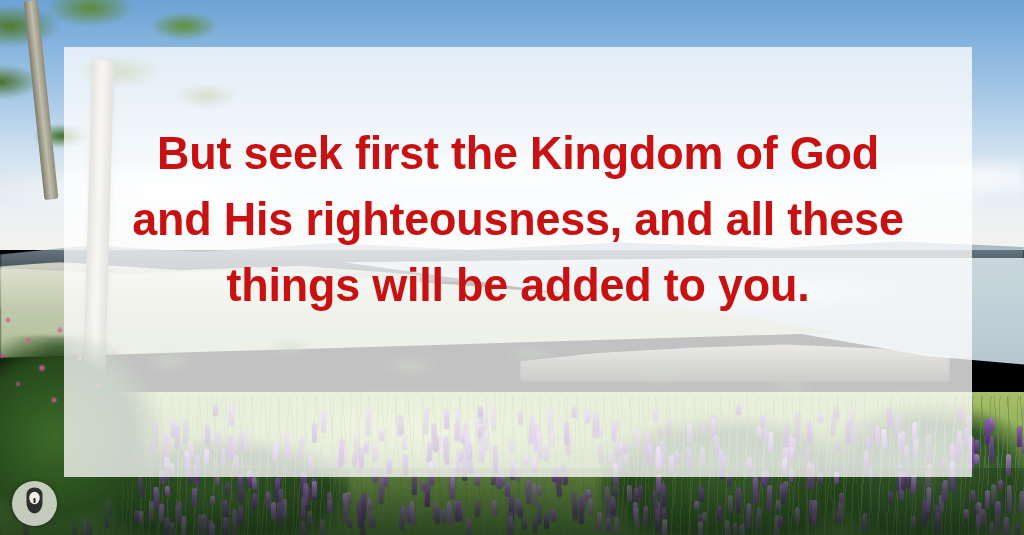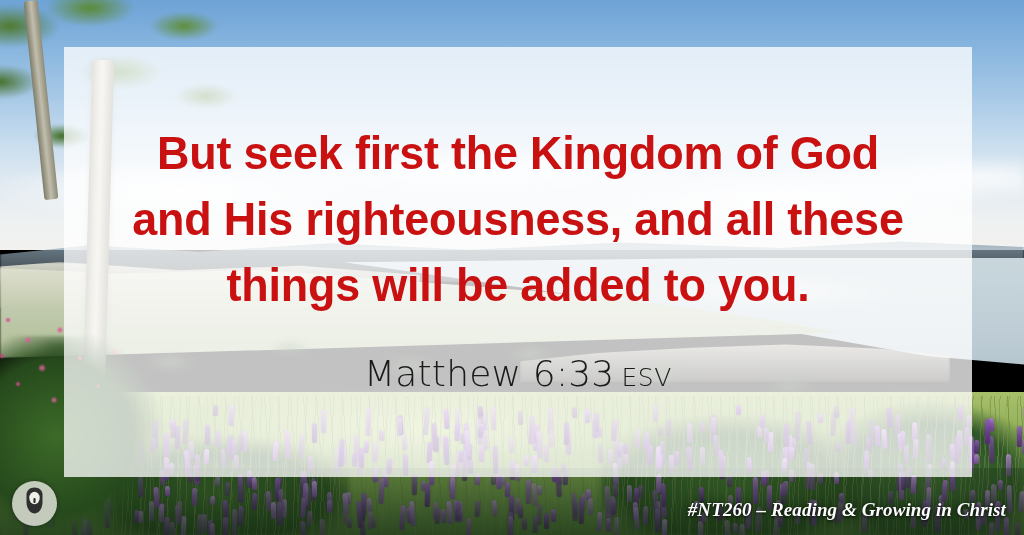--- a/index.html
+++ b/index.html
@@ -754,25 +754,21 @@
   </div>
 
   <div class="panel"></div>
 
   <div class="verse">
     <span class="verse-line">But seek first the Kingdom of God</span>
     <span class="verse-line">and His righteousness, and all these</span>
     <span class="verse-line">things will be added to you.</span>
   </div>
 
-  <div class="attrib">
-    <span class="ver">Matthew 6:33</span><span class="trans">ESV</span>
-  </div>
-
-  <div class="footer">#NT260 – Reading &amp; Growing in Christ</div>
+
 
   <div class="logo">
     <svg viewBox="0 0 45 45">
       <path d="M14.5 13.5c0-4.2 3.6-7 8-7s8 2.8 8 7v7.5c0 6.6-3.6 11.5-8 11.5s-8-4.9-8-11.5z" fill="#2f2f2f"></path>
       <ellipse cx="22.5" cy="17" rx="5.2" ry="6.2" fill="#efefe8"></ellipse>
       <rect x="21.4" y="17" width="2.2" height="5" rx="1" fill="#2f2f2f"></rect>
     </svg>
   </div>
 
 </div>

